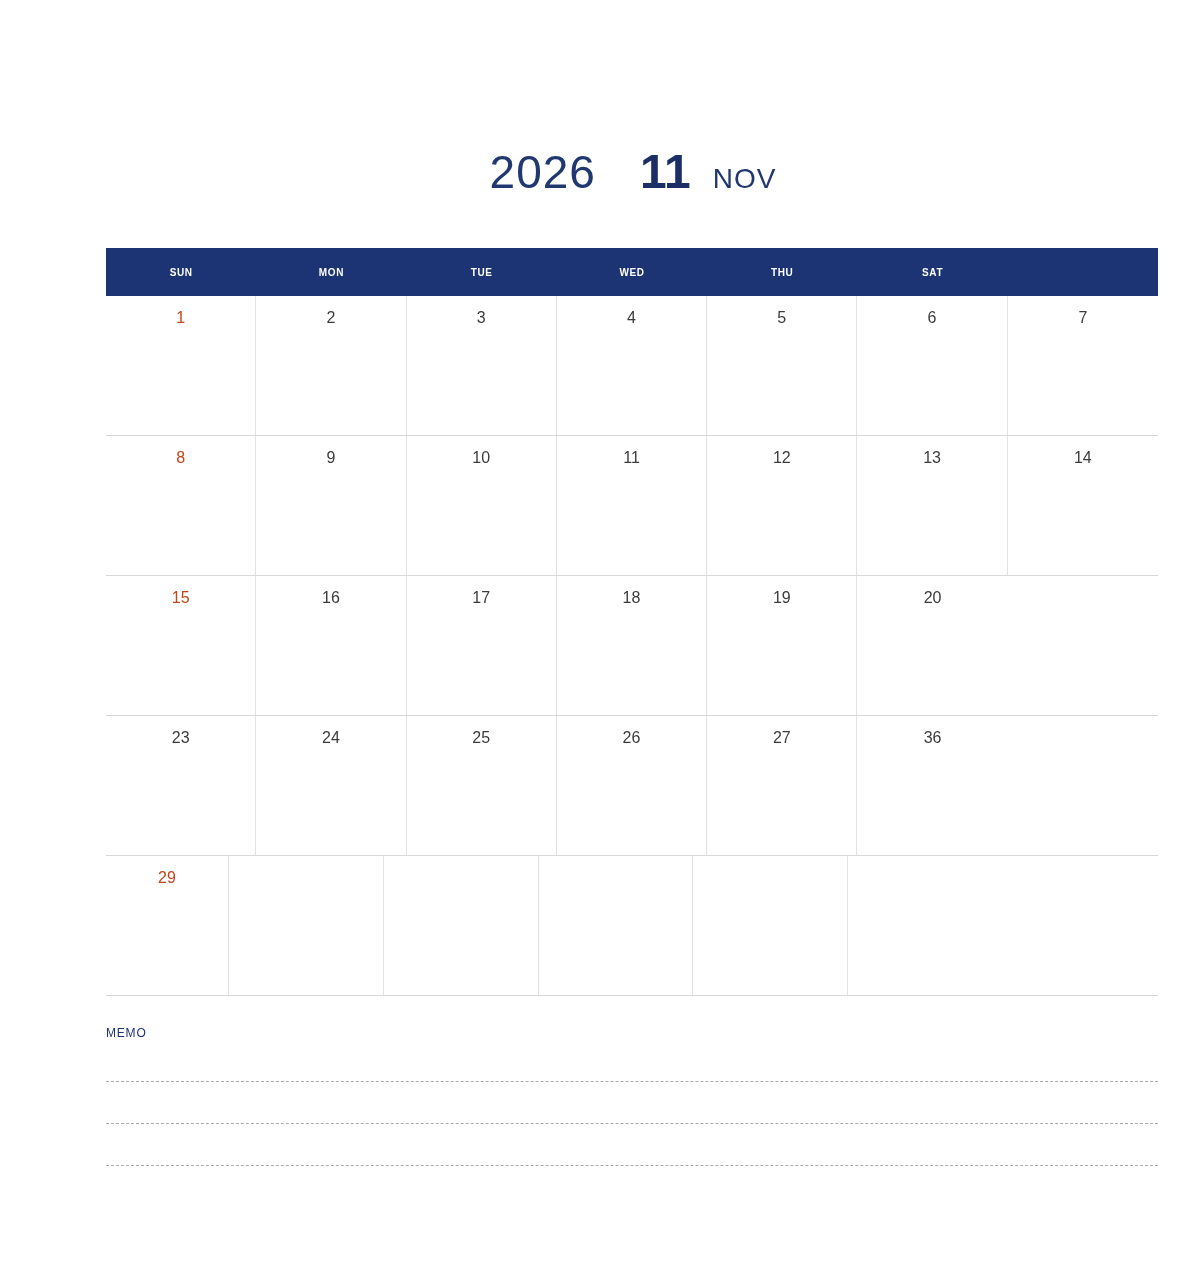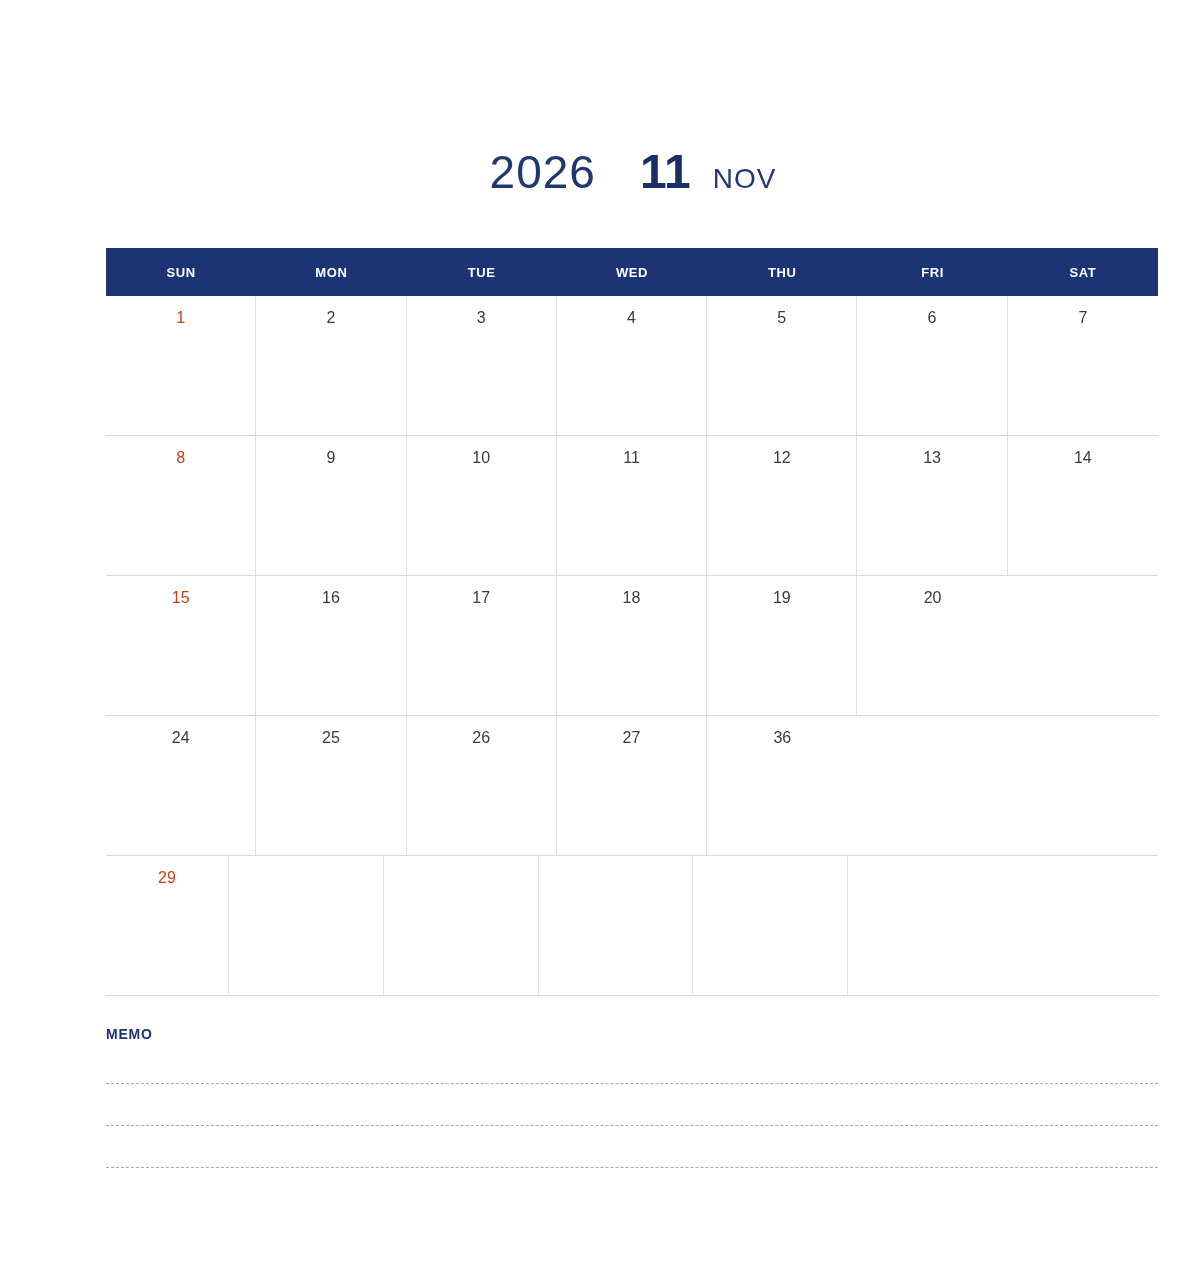--- a/index.html
+++ b/index.html
@@ -70,21 +70,21 @@
     display: grid;
     grid-template-columns: repeat(7, 1fr);
     background: #1d3474;
     height: 48px;
   }
   .weekday {
     display: flex;
     align-items: center;
     justify-content: center;
     color: #ffffff;
-    font-size: 13px;
+    font-size: 10px;
     font-weight: 700;
     letter-spacing: 0.6px;
   }
 
   .weeks {
     display: block;
   }
   .week {
     display: grid;
     grid-template-columns: repeat(7, 1fr);
@@ -119,22 +119,22 @@
   }
 
   
   .memo {
     position: absolute;
     left: 74px;
     top: 1026px;
     width: 1052px;
   }
   .memo-title {
-    font-size: 14px;
-    font-weight: 700;
+    font-size: 12px;
+    font-weight: 400;
     color: #1d3474;
     letter-spacing: 0.8px;
     margin: 0 0 30px 0;
   }
   .memo-line {
     border-top: 1px dashed #aaaaaa;
     height: 0;
     margin-top: 41px;
   }
 </style>
@@ -150,21 +150,20 @@
   </div>
 
   <div class="calendar">
 
     <div class="weekdays">
       <div class="weekday">SUN</div>
       <div class="weekday">MON</div>
       <div class="weekday">TUE</div>
       <div class="weekday">WED</div>
       <div class="weekday">THU</div>
-      <div class="weekday">FRI</div>
       <div class="weekday">SAT</div>
     </div>
 
     <div class="weeks">
 
       <div class="week">
         <div class="day sunday">
             <span class="day-num">1</span>
           </div>
         <div class="day">
@@ -226,20 +225,23 @@
           </div>
         <div class="day">
             <span class="day-num">19</span>
           </div>
         <div class="day">
             <span class="day-num">20</span>
           </div>
       </div>
 
       <div class="week">
+        <div class="day">
+            <span class="day-num">23</span>
+          </div>
         <div class="day">
             <span class="day-num">24</span>
           </div>
         <div class="day">
             <span class="day-num">25</span>
           </div>
         <div class="day">
             <span class="day-num">26</span>
           </div>
         <div class="day">

